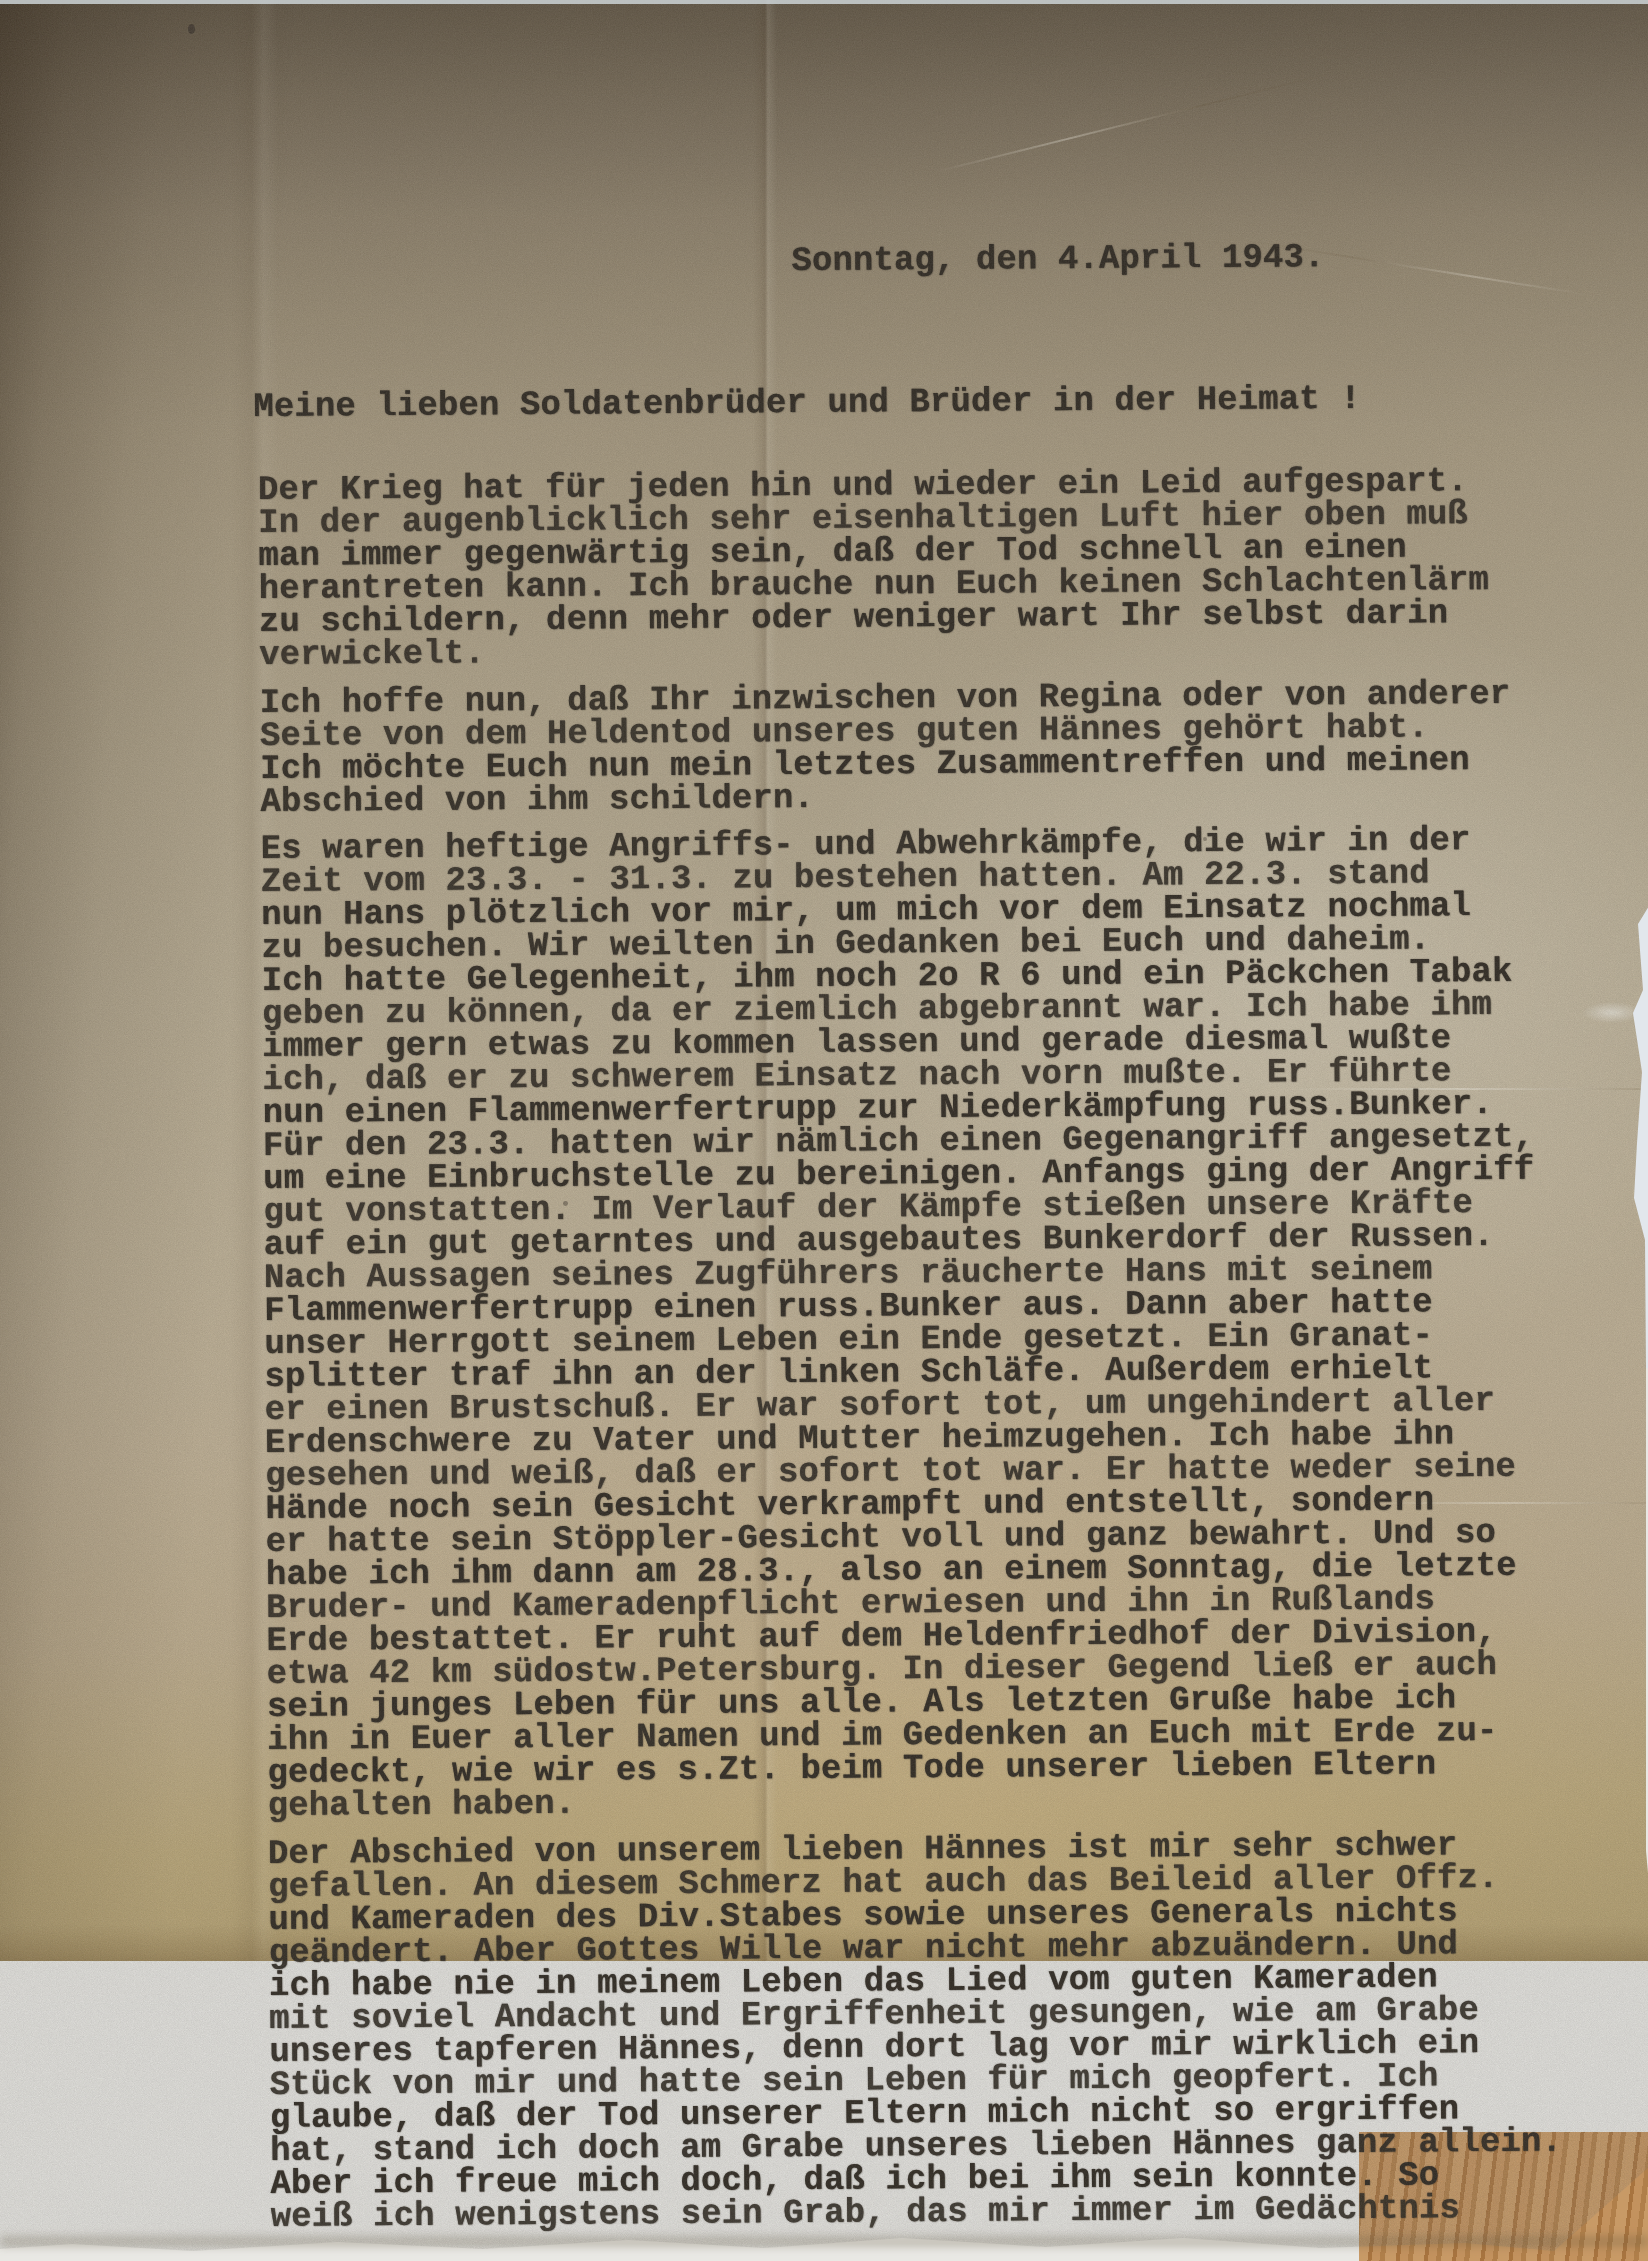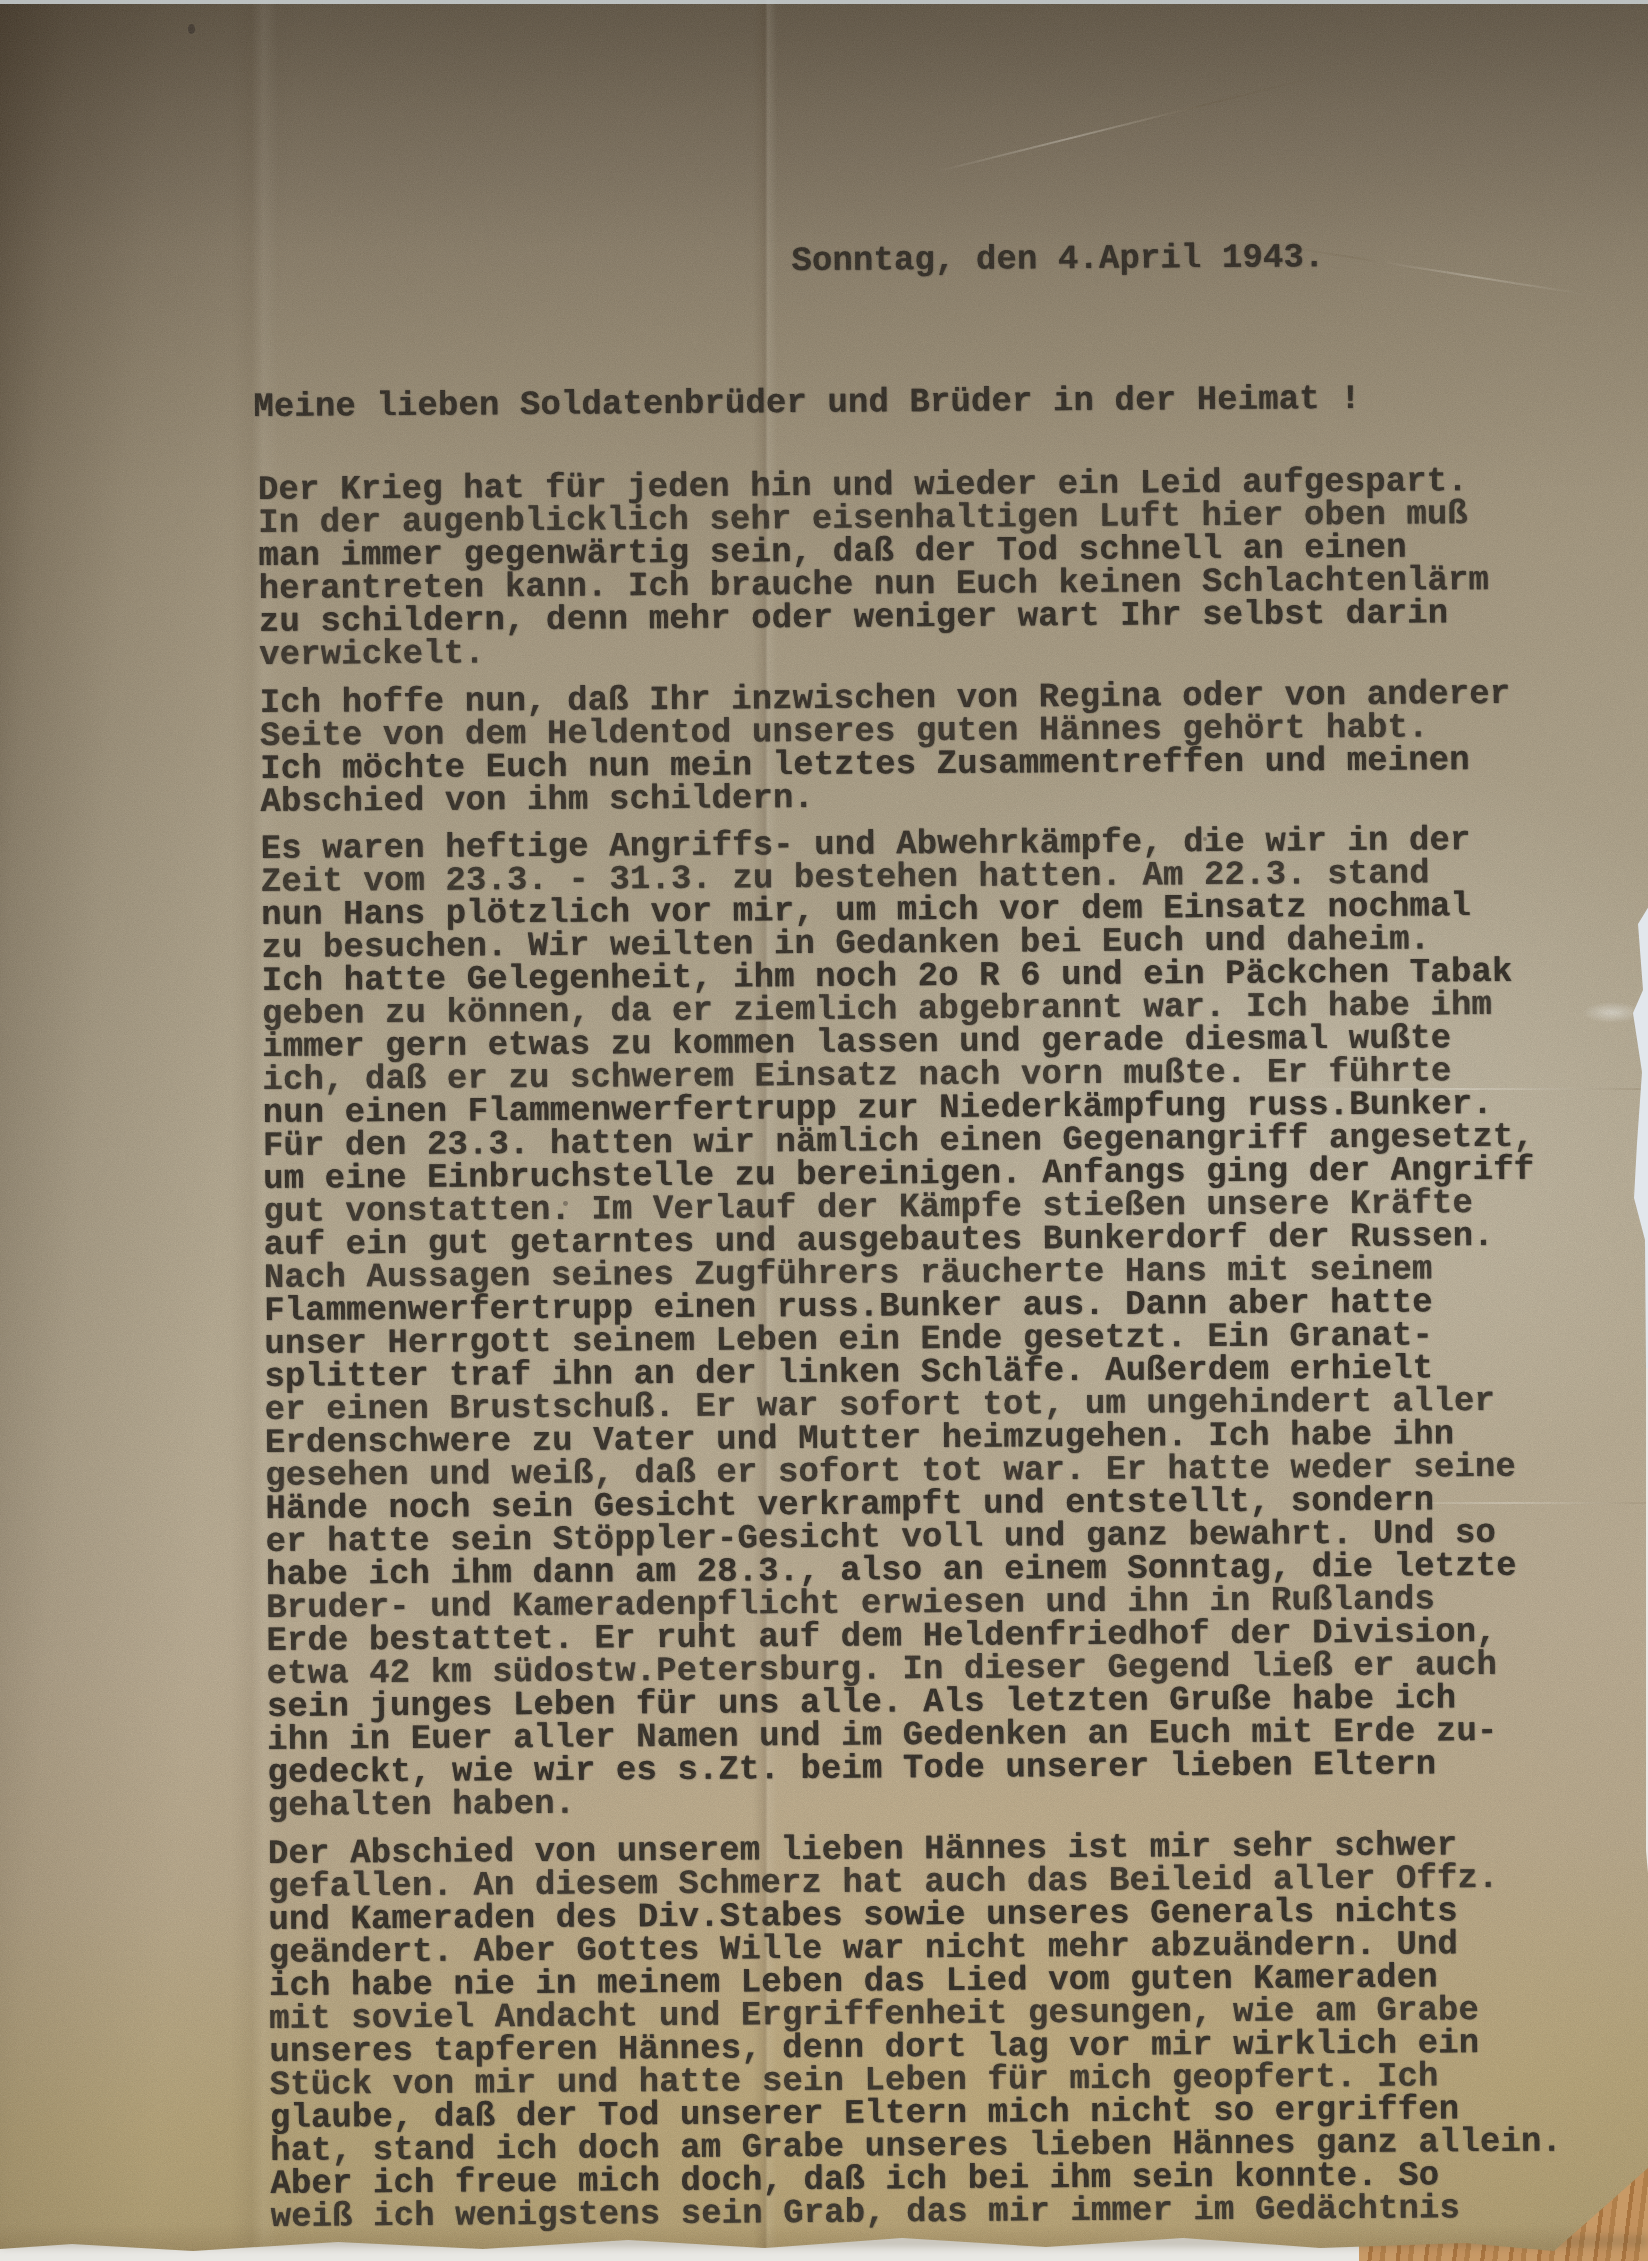--- a/index.html
+++ b/index.html
@@ -34,21 +34,21 @@
     position: absolute;
     left: 0; top: 2236px;
     width: 1649px; height: 11.3px;
     background: rgba(95, 82, 58, 0.28);
     filter: blur(4px);
   }
   
   .paper {
     position: absolute;
     left: 0; top: 0;
-    width: 1649px; height: 2261px;
+    width: 1649px; height: 1961px;
     clip-path: polygon(
       0px 0px, 1649px 0px,
       1649px 906px, 1638px 924px, 1643px 990px, 1633px 1013px,
       1642px 1072px, 1637px 1143px, 1634px 1198px, 1645px 1240px,
       1646px 1368px, 1646px 1851px, 1649px 1884px, 1649px 2167px,
       1604px 2207px, 1554px 2251px, 1465px 2243px, 1320px 2248px,
       1183px 2238px, 1046px 2247px, 902px 2238px, 765px 2248px,
       628px 2240px, 483px 2249px, 338px 2242px, 193px 2251px,
       72px 2244px, 0px 2249px
     );

